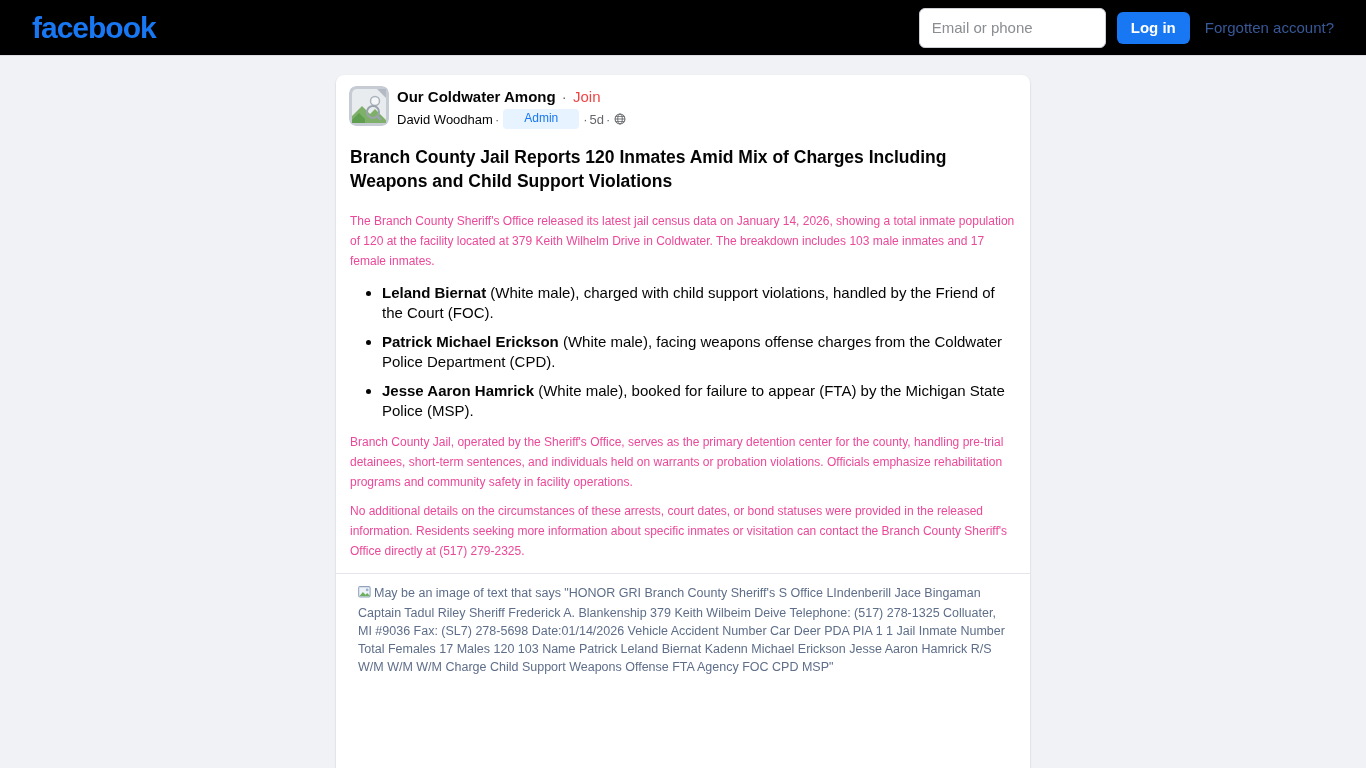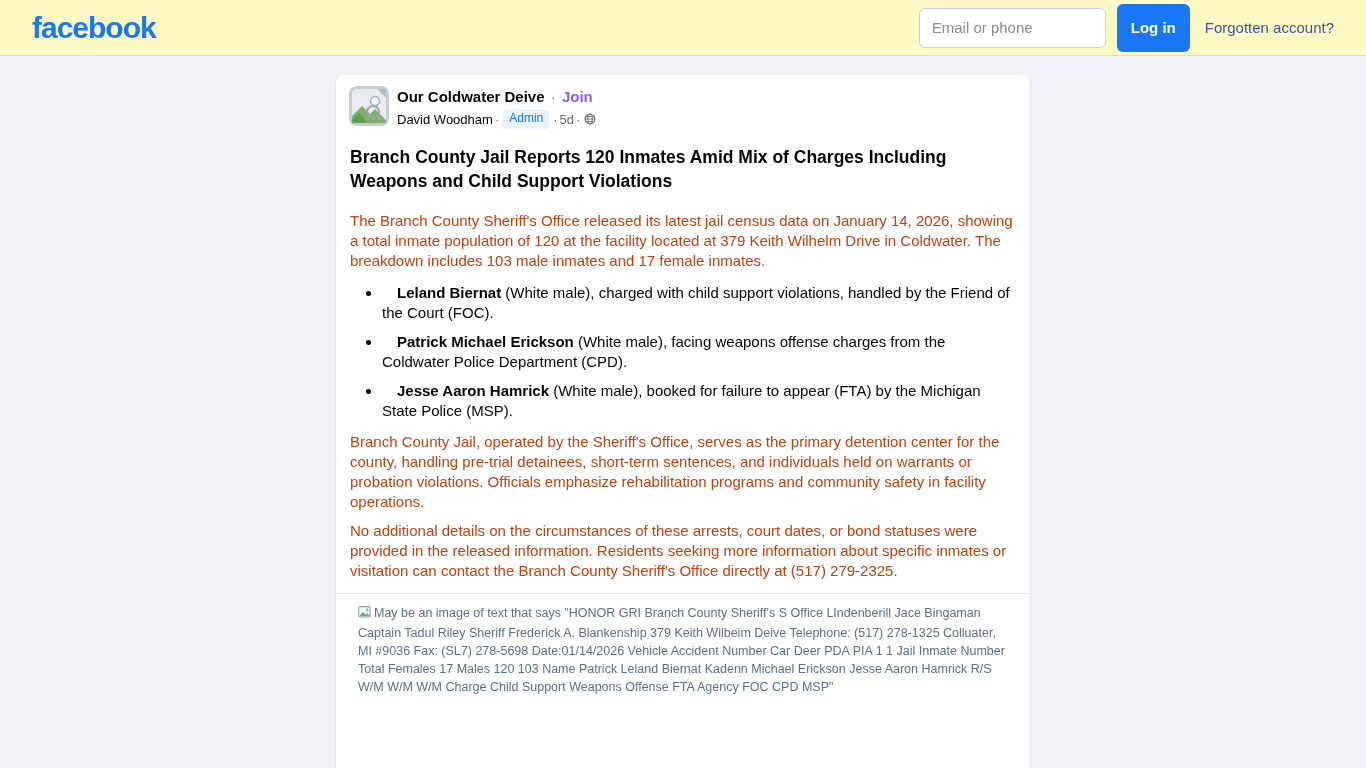--- a/index.html
+++ b/index.html
@@ -4,75 +4,75 @@
 <style>
   * { margin:0; padding:0; box-sizing:border-box; }
   html,body { width:1366px; height:768px; overflow:hidden; }
   body {
     background:#f0f2f5;
     font-family:"Liberation Sans", sans-serif;
     color:#050505;
   }
   
   .topbar {
-    height:56px; background:#fef9c3; border-bottom:1px solid #dcdee3;
+    height:56px; background:#000000; border-bottom:1px solid #dcdee3;
     display:flex; align-items:center; padding:0 32px;
   }
   .logo {
     font-size:30px; font-weight:bold; letter-spacing:-1px;
     color:#1877f2; cursor:pointer;
   }
   .topbar-right { margin-left:auto; display:flex; align-items:center; gap:11px; }
   .login-input {
     width:187px; height:40px; border:1px solid #ccd0d5; border-radius:6px;
     padding:0 12px; font-size:15px; font-family:"Liberation Sans",sans-serif;
     color:#1c1e21; outline:none; background:#fff;
   }
   .login-input::placeholder { color:#8a8d91; }
   .login-btn {
-    height:48px; padding:0 14px; background:#1877f2; color:#fff;
+    height:32px; padding:0 14px; background:#1877f2; color:#fff;
     font-size:15px; font-weight:bold; border:none; border-radius:6px;
     cursor:pointer; font-family:"Liberation Sans",sans-serif;
   }
   .forgot-link {
     font-size:15px; color:#385898; text-decoration:none; margin-left:4px;
     white-space:nowrap;
     text-align:center;
   }
   
   .card {
     width:694px; margin:19px auto 0; background:#fff; border-radius:8px;
     box-shadow:0 1px 2px rgba(0,0,0,.2); padding-bottom:40px; min-height:720px;
   }
   .post-header { display:flex; padding:11px 13px 6px; }
   .avatar {
     width:40px; height:40px; border-radius:7px; flex:0 0 40px; overflow:hidden;
   }
   .post-head-text { margin-left:8px; padding-top:1px; }
   .line1 { font-size:15px; line-height:20px; }
   .group-name { font-weight:bold; color:#050505; cursor:pointer; }
-  .join-link { color:#8b5cf6; font-weight:bold; cursor:pointer; }
+  .join-link { color:#ef4444; font-weight:normal; cursor:pointer; }
   .sep { color:#65676b; font-weight:normal; padding:0 2px; }
   .line2 { font-size:13px; line-height:17px; color:#65676b; display:flex; align-items:center; margin-top:2px; }
   .author { color:#050505; cursor:pointer; }
   .admin-badge {
     background:#e7f3ff; color:#1877f2; border-radius:4px;
-    padding:1px 6px 2px; font-size:12px; margin:0 2px;
+    padding:1px 21px 2px; font-size:12px; margin:0 2px;
   }
   .globe { margin-left:2px; display:inline-flex; }
   
   .post-body { padding:2px 14px 0; }
   .post-title {
     font-size:17.5px; line-height:24px; font-weight:bold; color:#050505;
     margin:8px 0 18px;
   }
-  .post-body p { font-size:15px; line-height:20px; margin:0 0 9px; color:#c2410c; }
+  .post-body p { font-size:12px; line-height:20px; margin:0 0 9px; color:#ec4899; }
   .post-body ul { margin:12px 0 11px 19px; padding-left:13px; }
   .post-body li { font-size:15px; line-height:20px; margin-bottom:9px; color:#050505; }
-  .post-body li b { font-weight:bold;margin-left:15px; }
+  .post-body li b { font-weight:bold; }
   
   .image-block {
     border-top:1px solid #e4e6eb; margin-top:12px;
     padding:9px 20px 10px 22px; cursor:pointer;
   }
   .alt-text {
     font-size:12.5px; line-height:16px; color:#5e6e89;
   }
   .mini-broken-icon { display:inline-block; vertical-align:-2px; margin-right:2px; }
 </style>
@@ -100,21 +100,21 @@
           <path d="M28 3 h9 v9 z" fill="#b3bac3"></path>
           <circle cx="26" cy="15" r="4.5" fill="#f4f6f8" stroke="#aab2bc" stroke-width="1.5"></circle>
           <path d="M3 30 L13 20 L21 28 L26 23 L37 34 L37 37 L3 37 Z" fill="#7fb069"></path>
           <path d="M3 34 L10 27 L16 33 L16 37 L3 37 Z" fill="#5f9e4e"></path>
           <circle cx="24" cy="26" r="6" fill="none" stroke="#9aa3ad" stroke-width="2"></circle>
           <line x1="28" y1="30" x2="32" y2="34" stroke="#9aa3ad" stroke-width="2.4"></line>
         </svg>
       </div>
       <div class="post-head-text">
         <div class="line1">
-          <span class="group-name">Our Coldwater Deive</span>
+          <span class="group-name">Our Coldwater Among</span>
           <span class="sep">·</span>
           <span class="join-link">Join</span>
         </div>
         <div class="line2">
           <span class="author">David Woodham</span>
           <span class="sep">·</span>
           <span class="admin-badge">Admin</span>
           <span class="sep">·</span>
           <span>5d</span>
           <span class="sep">·</span>

